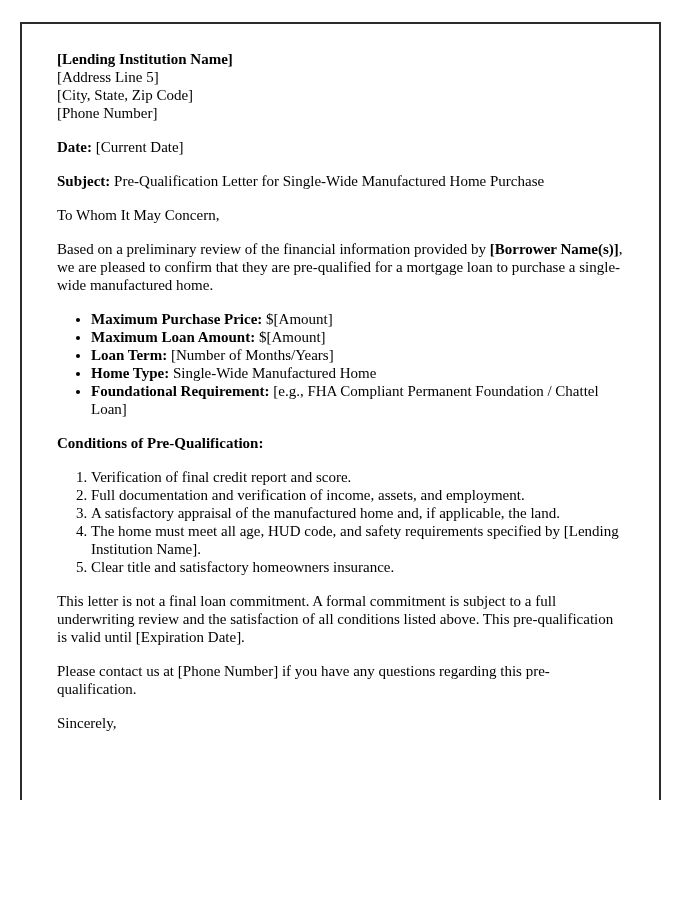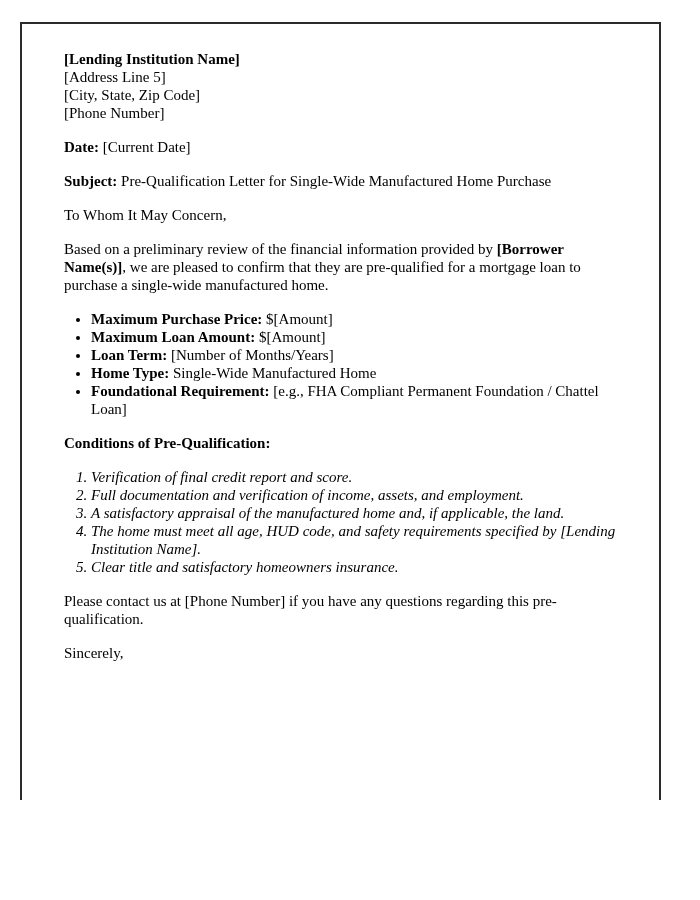--- a/index.html
+++ b/index.html
@@ -21,33 +21,32 @@
     box-sizing: border-box;
     border: 2px solid #2b2b2b;
     border-bottom: none;
     padding: 10px 27px 0 27px;
     font-size: 15px;
     line-height: 18px;
     overflow: hidden;
     background: #ffffff;
   }
   .letter p {
-    margin: 16px 15px;
+    margin: 16px 8px;
   }
   .letter ul,
   .letter ol {
     margin: 16px 0;
     padding-left: 42px;
   }
   .letter ul {
     list-style-type: disc;
   }
   .letter ol {
     list-style-type: decimal;
-    font-style: italic;
   }
   .letter li {
     line-height: 18px;
   }
   b {
     font-weight: bold;
   }
 </style>
 </head>
 <body>
@@ -91,19 +90,20 @@
   </p>
 
   <ol>
       <li>Verification of final credit report and score.</li>
       <li>Full documentation and verification of income, assets, and employment.</li>
       <li>A satisfactory appraisal of the manufactured home and, if applicable, the land.</li>
       <li>The home must meet all age, HUD code, and safety requirements specified by [Lending Institution Name].</li>
       <li>Clear title and satisfactory homeowners insurance.</li>
     </ol>
 
+  <p>This letter is not a final loan commitment. A formal commitment is subject to a full underwriting review and the satisfaction of all conditions listed above. This pre-qualification is valid until [Expiration Date].</p>
 
   <p>Please contact us at [Phone Number] if you have any questions regarding this pre-qualification.</p>
 
   <p>Sincerely,</p>
 
 
 </div>
 
 </body></html>

